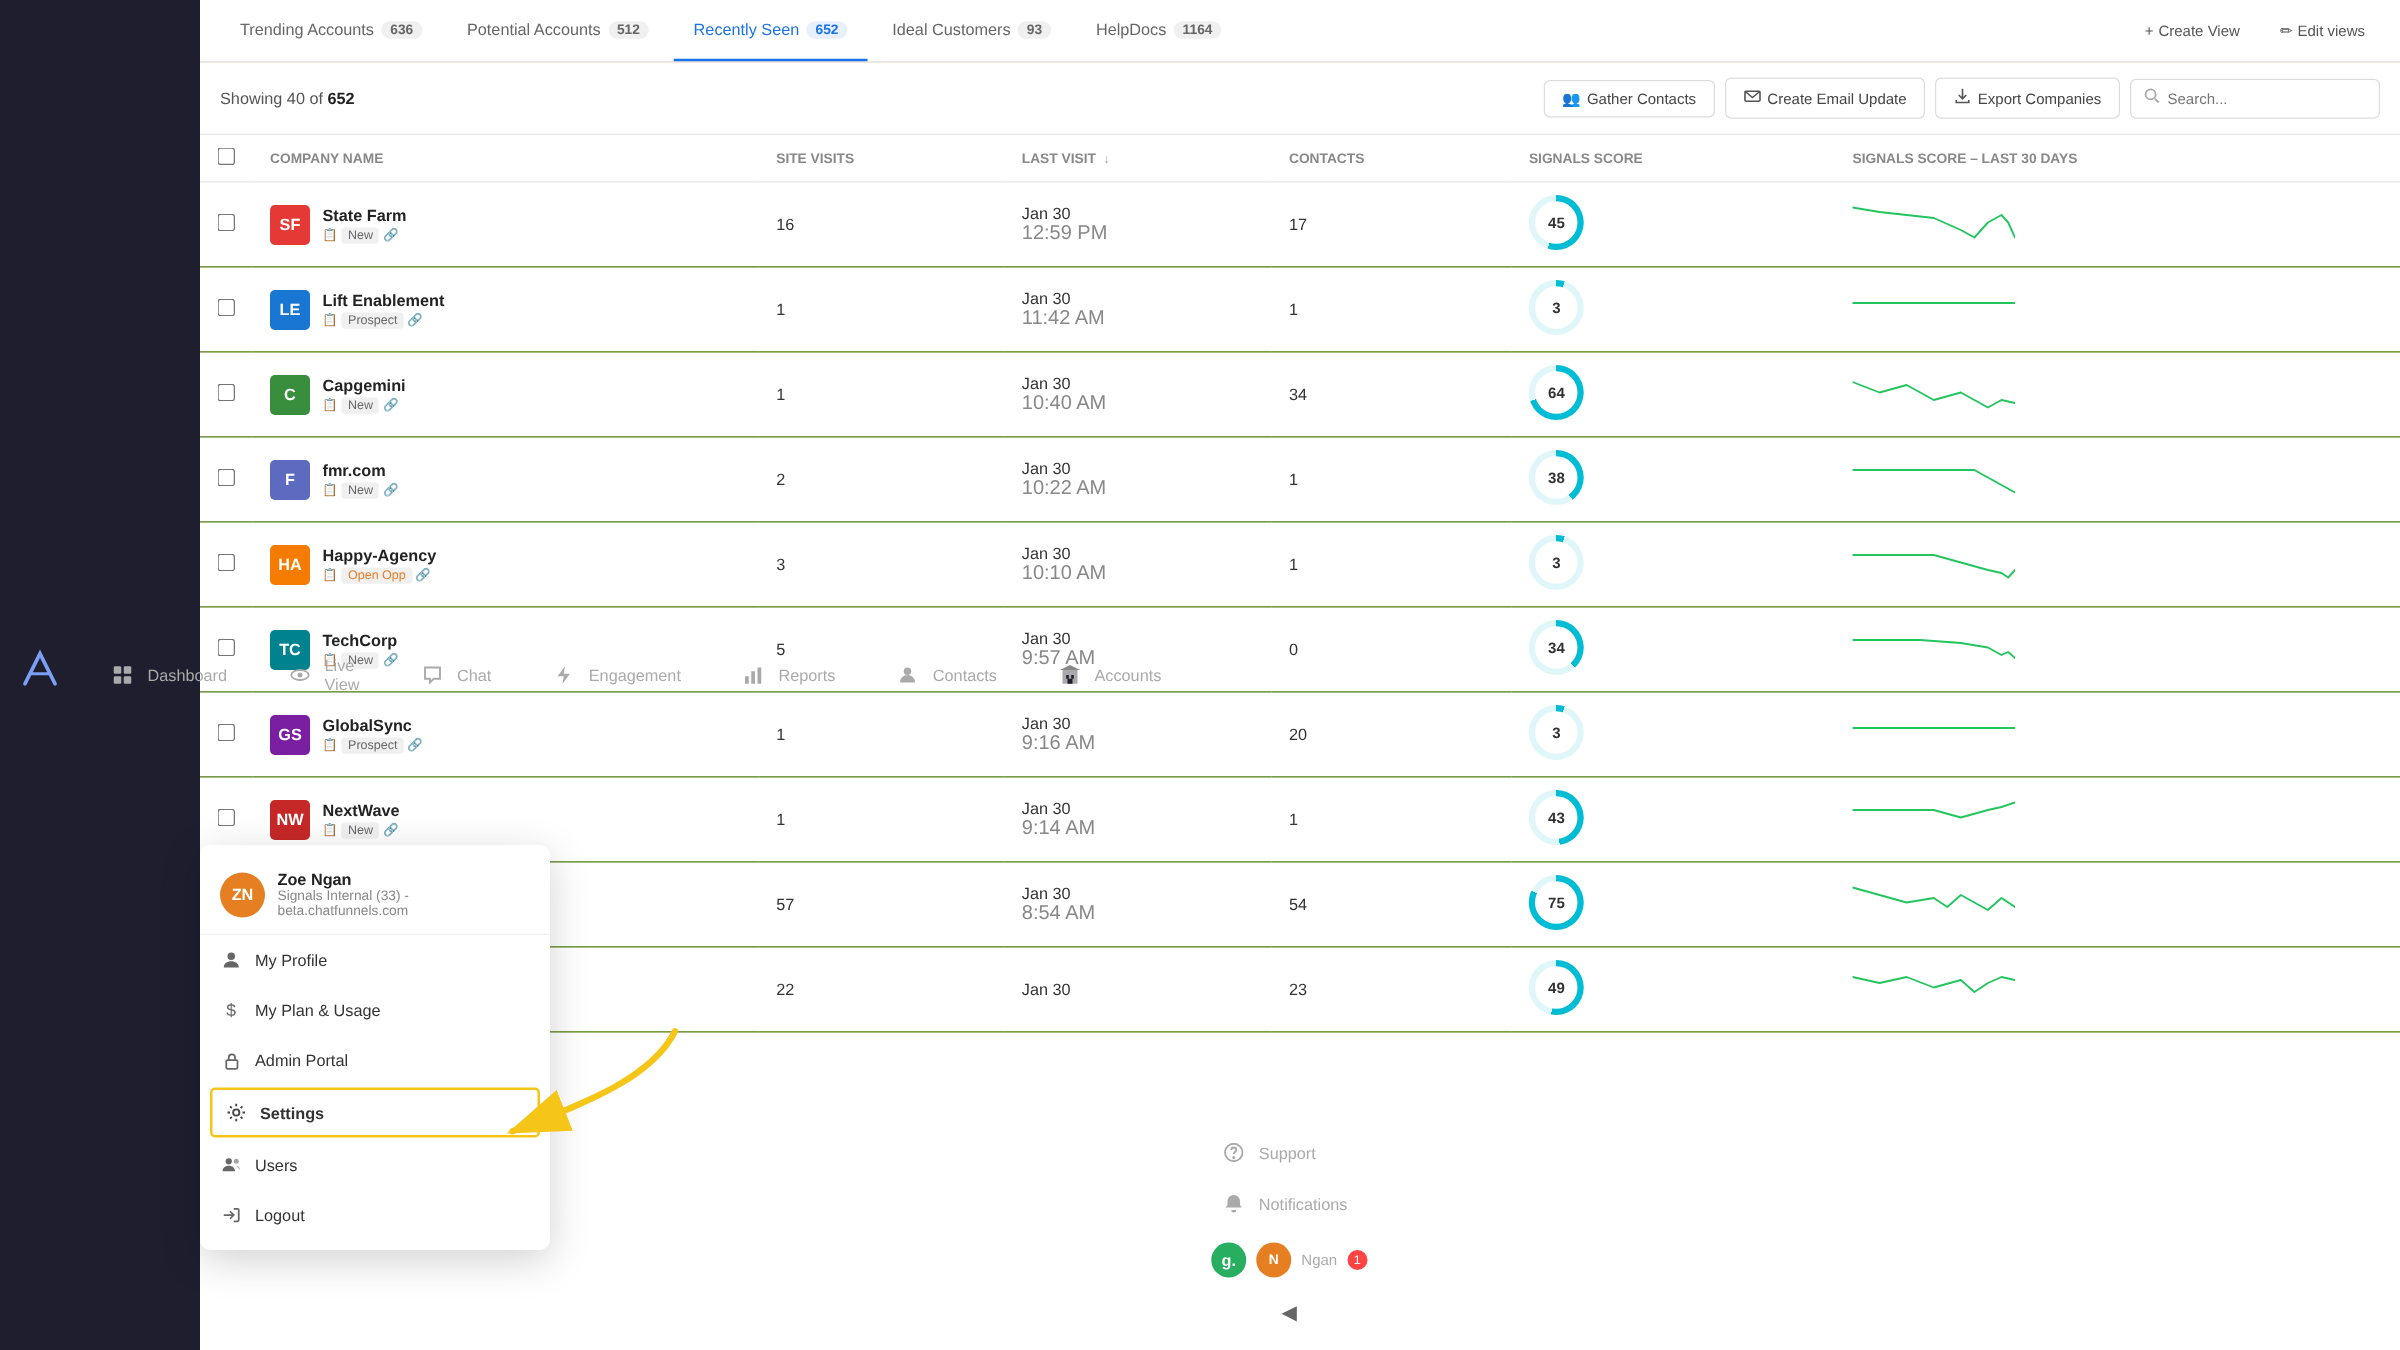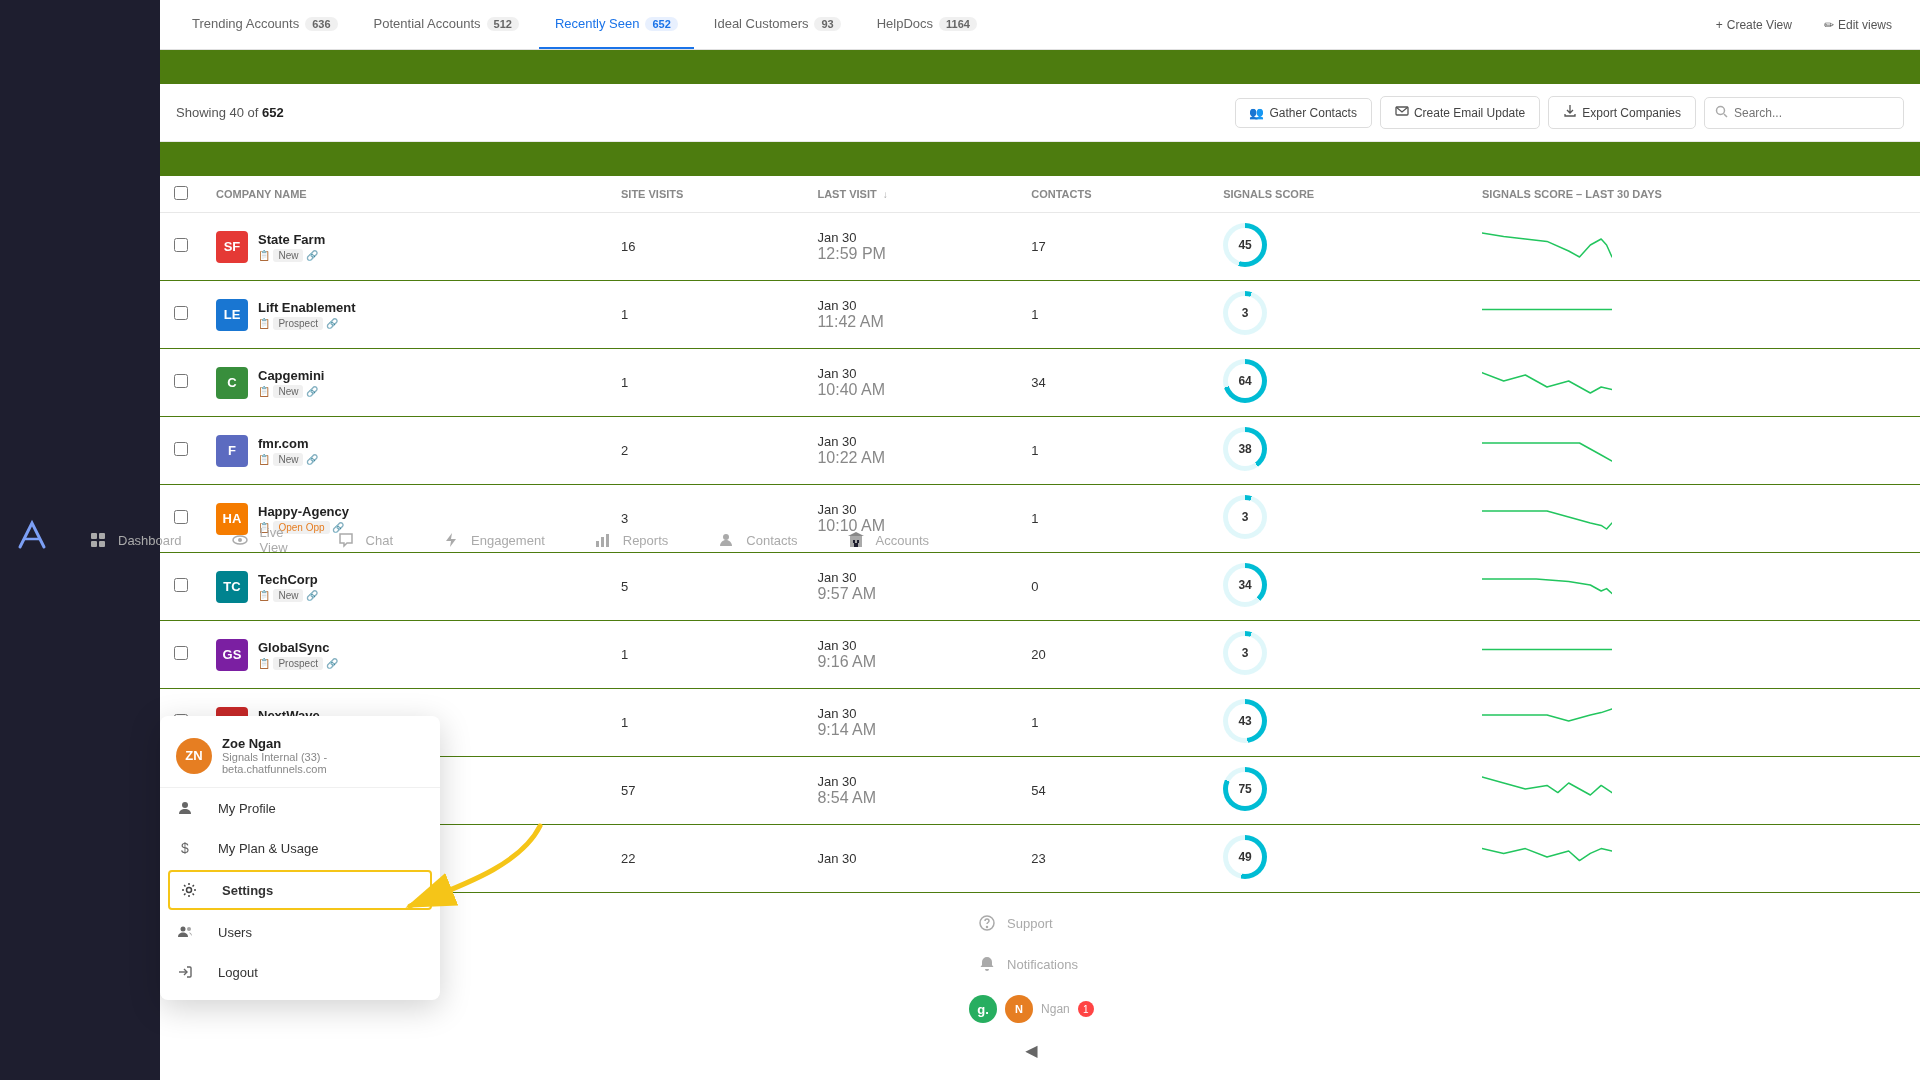--- a/index.html
+++ b/index.html
@@ -55,25 +55,24 @@
       margin-left: auto;
     }
     .collapse-btn {
       display: flex; align-items: center; justify-content: center;
       padding: 8px 16px; cursor: pointer; color: #666;
     }
 
     
     .main {
       flex: 1;
-      background: #4d7c0f;
+      background: #f97316;
       display: flex;
       flex-direction: column;
       overflow: hidden;
-      gap: 34px;
     }
 
     
     .tab-bar {
       display: flex; align-items: center;
       background: #fff;
       border-bottom: 1px solid #e0e0e0;
       padding: 0 16px;
       gap: 4px;
       flex-shrink: 0;
@@ -232,21 +231,21 @@
       display: flex; align-items: center; gap: 10px;
       padding: 12px 16px;
       border-bottom: 1px solid #f0f0f0;
     }
     .popup-avatar {
       width: 36px; height: 36px; border-radius: 50%; overflow: hidden; flex-shrink: 0;
     }
     .popup-user-name { font-weight: 600; font-size: 13px; color: #222; }
     .popup-user-sub { font-size: 11px; color: #888; }
     .popup-item {
-      display: flex; align-items: center; gap: 24px;
+      display: flex; align-items: center; gap: 10px;
       padding: 11px 16px;
       font-size: 13px;
       color: #333;
       cursor: pointer;
     }
     .popup-item.active-item {
       background: #fff;
       border: 2px solid #f5c518;
       border-radius: 4px;
       margin: 2px 8px;
@@ -794,20 +793,29 @@
         <circle cx="8" cy="5" r="3"></circle>
           <path d="M2 14c0-3.3 2.7-5 6-5s6 1.7 6 5"></path>
       </svg>
     </span>
     <span>My Profile</span>
   </div>
   <div class="popup-item">
     <span class="popup-icon" style="font-size:14px;color:#666;">$</span>
     <span>My Plan &amp; Usage</span>
   </div>
+  <div class="popup-item">
+    <span class="popup-icon">
+      <svg width="15" height="15" viewBox="0 0 15 15" fill="none" stroke="#666" stroke-width="1.4">
+        <rect x="3" y="7" width="9" height="7" rx="1"></rect>
+          <path d="M5 7V5a2.5 2.5 0 015 0v2"></path>
+      </svg>
+    </span>
+    <span>Admin Portal</span>
+  </div>
   <div class="popup-item active-item" style="border: 2px solid rgb(245, 197, 24); font-weight: bold;">
     <span class="popup-icon">
       <svg width="16" height="16" viewBox="0 0 16 16" fill="none" stroke="#444" stroke-width="1.5">
         <circle cx="8" cy="8" r="2.5"></circle>
         <path d="M8 1v2M8 13v2M1 8h2M13 8h2M3.05 3.05l1.41 1.41M11.54 11.54l1.41 1.41M3.05 12.95l1.41-1.41M11.54 4.46l1.41-1.41"></path>
       </svg>
     </span>
     <span>Settings</span>
   </div>
   <div class="popup-item">

